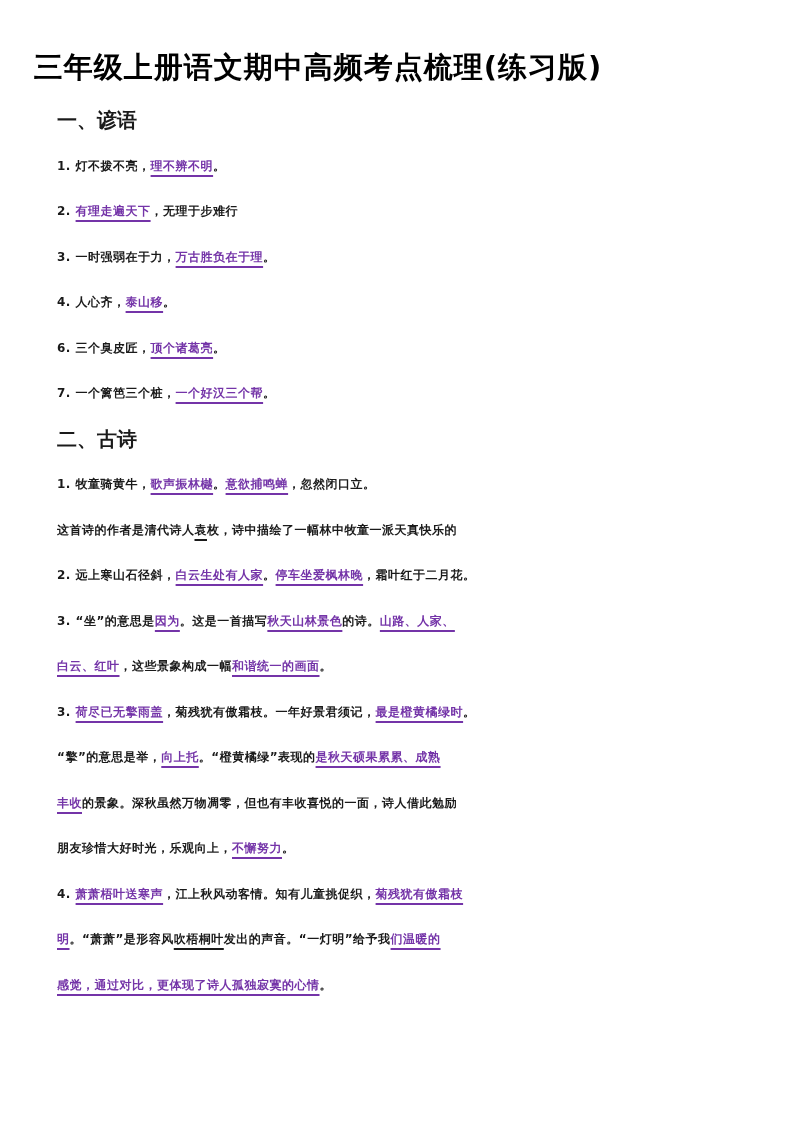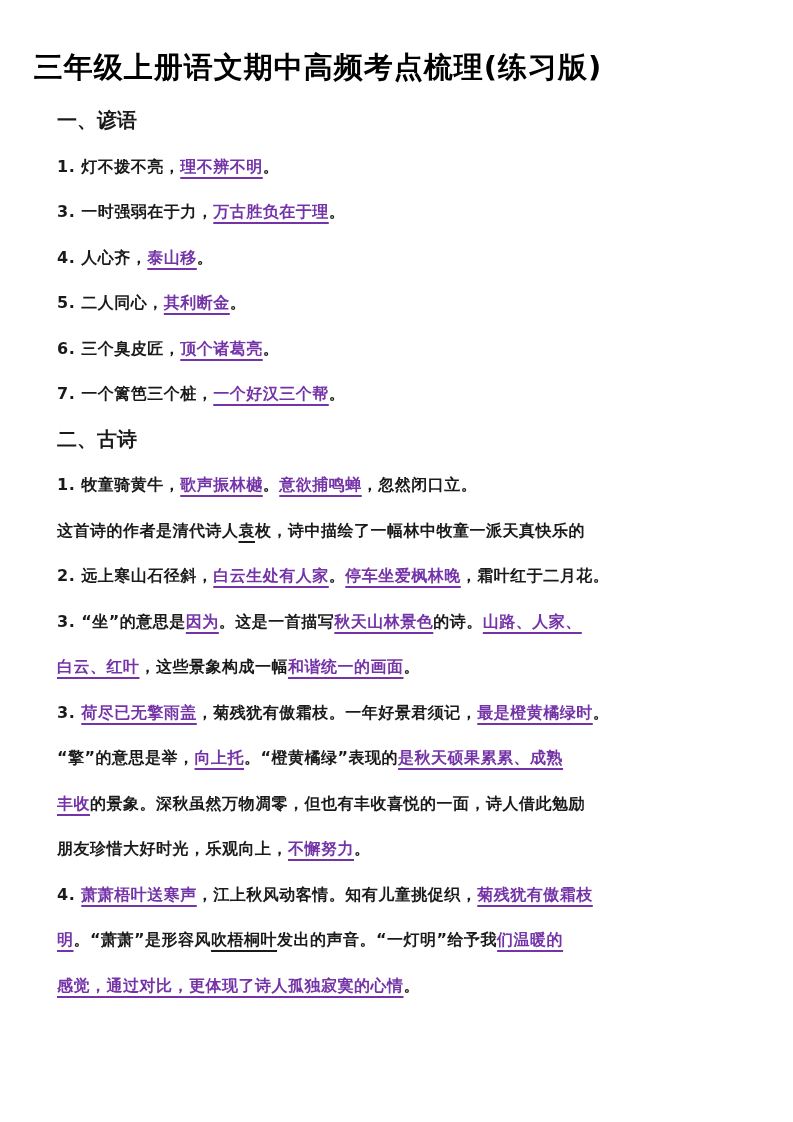--- a/index.html
+++ b/index.html
@@ -27,21 +27,21 @@
   .content {
     padding: 10px 81px 0 57px;
   }
   .heading {
     font-size: 20px;
     font-weight: 800;
     line-height: 45.5px;
     white-space: nowrap;
   }
   .line {
-    font-size: 16px;
+    font-size: 12px;
     font-weight: 600;
     line-height: 45.5px;
     white-space: nowrap;
     letter-spacing: 0.5px;
   }
   .run { color: #1a1a1a; }
   .run.answer {
     color: var(--answer-color, #7434a8);
     text-decoration: underline;
     text-decoration-thickness: 1.5px;
@@ -55,23 +55,23 @@
   }
 </style>
 </head>
 <body>
 
 <div class="page">
   <div class="title">三年级上册语文期中高频考点梳理(练习版)</div>
   <div class="content" id="content">
       <div class="heading">一、谚语</div>
       <div class="line"><span class="run">1. 灯不拨不亮，</span><span class="run answer">理不辨不明</span><span class="run">。</span></div>
+      <div class="line"><span class="run">2. </span><span class="run answer">有理走遍天下</span><span class="run">，无理于步难行</span></div>
       <div class="line"><span class="run">3. 一时强弱在于力，</span><span class="run answer">万古胜负在于理</span><span class="run">。</span></div>
       <div class="line"><span class="run">4. 人心齐，</span><span class="run answer">泰山移</span><span class="run">。</span></div>
-      <div class="line"><span class="run">5. 二人同心，</span><span class="run answer">其利断金</span><span class="run">。</span></div>
       <div class="line"><span class="run">6. 三个臭皮匠，</span><span class="run answer">顶个诸葛亮</span><span class="run">。</span></div>
       <div class="line"><span class="run">7. 一个篱笆三个桩，</span><span class="run answer">一个好汉三个帮</span><span class="run">。</span></div>
       <div class="heading">二、古诗</div>
       <div class="line"><span class="run">1. 牧童骑黄牛，</span><span class="run answer">歌声振林樾</span><span class="run">。</span><span class="run answer">意欲捕鸣蝉</span><span class="run">，忽然闭口立。</span></div>
       <div class="line"><span class="run">这首诗的作者是清代诗人</span><span class="run blank">袁</span><span class="run">枚，诗中描绘了一幅林中牧童一派天真快乐的</span></div>
       <div class="line"><span class="run">2. 远上寒山石径斜，</span><span class="run answer">白云生处有人家</span><span class="run">。</span><span class="run answer">停车坐爱枫林晚</span><span class="run">，霜叶红于二月花。</span></div>
       <div class="line"><span class="run">3. “坐”的意思是</span><span class="run answer">因为</span><span class="run">。这是一首描写</span><span class="run answer">秋天山林景色</span><span class="run">的诗。</span><span class="run answer">山路、人家、</span></div>
       <div class="line"><span class="run answer">白云、红叶</span><span class="run">，这些景象构成一幅</span><span class="run answer">和谐统一的画面</span><span class="run">。</span></div>
       <div class="line"><span class="run">3. </span><span class="run answer">荷尽已无擎雨盖</span><span class="run">，菊残犹有傲霜枝。一年好景君须记，</span><span class="run answer">最是橙黄橘绿时</span><span class="run">。</span></div>
       <div class="line"><span class="run">“擎”的意思是举，</span><span class="run answer">向上托</span><span class="run">。“橙黄橘绿”表现的</span><span class="run answer">是秋天硕果累累、成熟</span></div>

